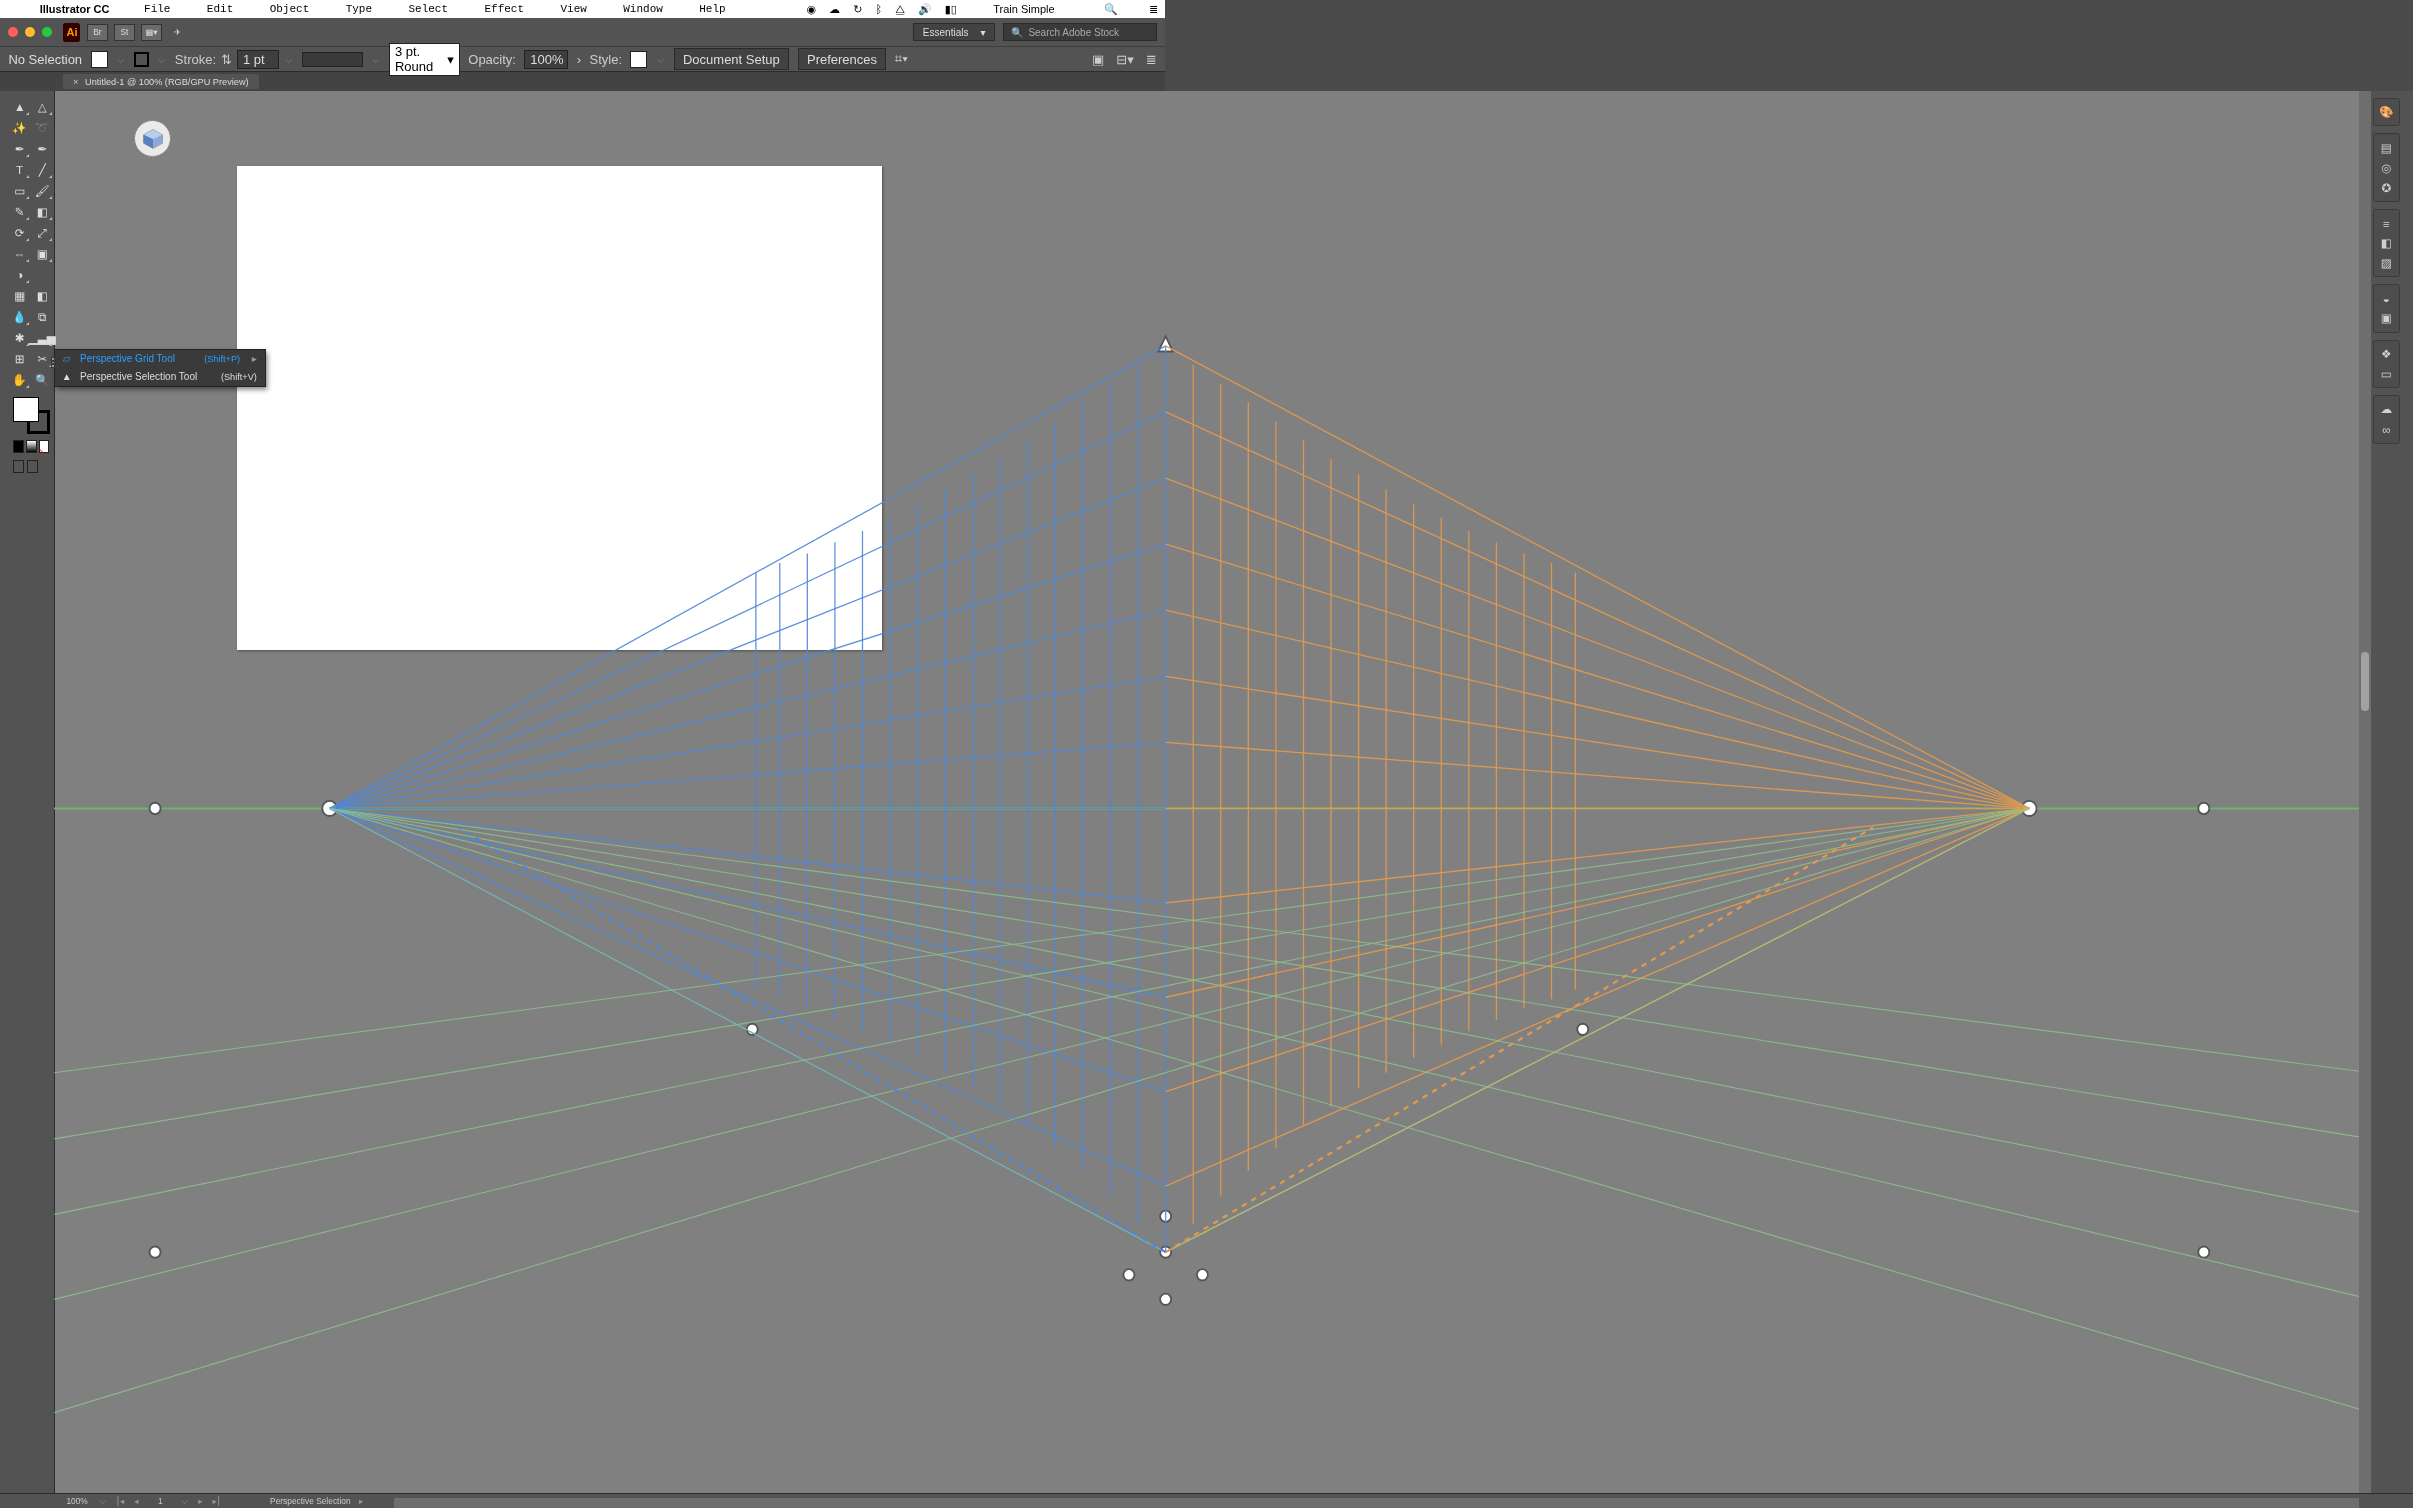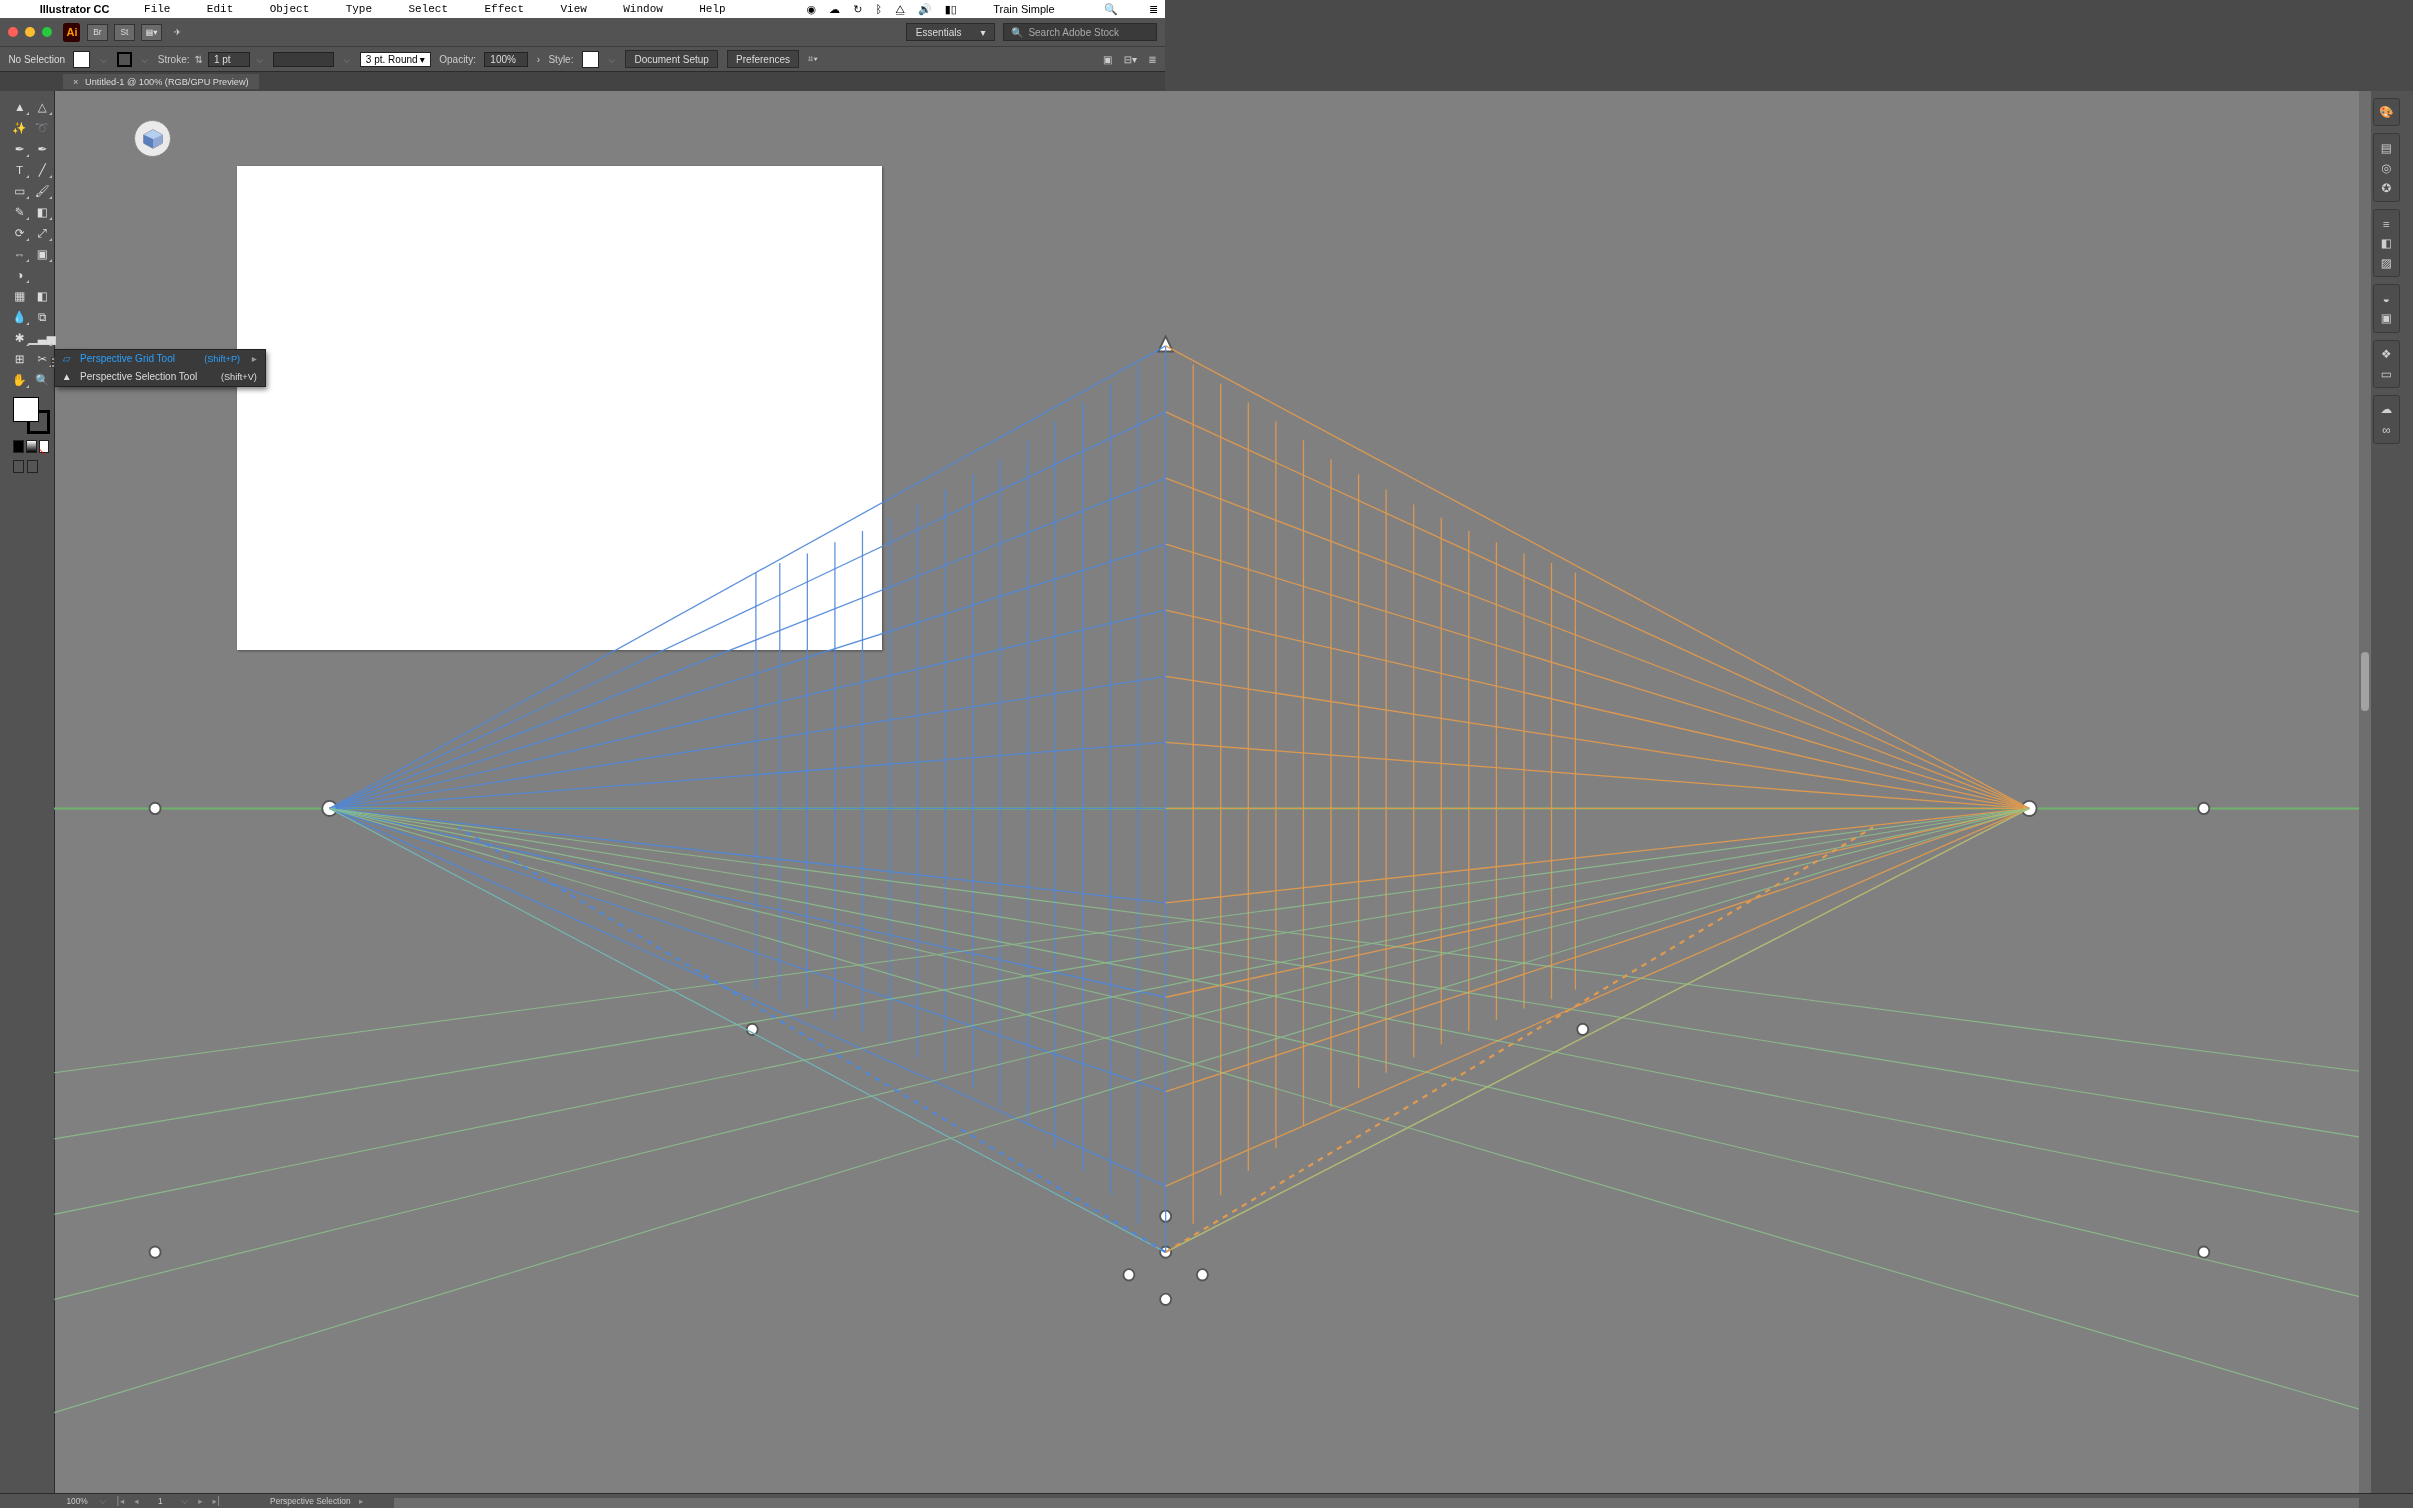--- a/index.html
+++ b/index.html
@@ -11,24 +11,24 @@
   .mac-menubar .status-icons span{margin-left:10px;}
   .mac-menubar .user{margin-left:13.4px;margin-right:18px;}
 
   .titlebar{height:28px;background:#535353;display:flex;align-items:center;padding:0 8.4px;}
   .traffic{display:flex;gap:6.7px;}
   .traffic div{width:10px;height:10px;border-radius:50%;}
   .tl-red{background:#ff5f57;} .tl-yel{background:#febc2e;} .tl-grn{background:#28c840;}
   .aicon{width:17px;height:18.4px;background:#330000;color:#ff9a00;font-weight:700;display:flex;align-items:center;justify-content:center;border-radius:2.5px;margin-left:11.7px;font-size:11px;}
   .hbtn{width:18.4px;height:15px;background:#6a6a6a;border:0.8px solid #333;margin-left:6.7px;display:flex;align-items:center;justify-content:center;font-size:8.4px;color:#ddd;}
   .titlebar .spacer{flex:1;}
-  .ws-switch{background:#424242;border:0.8px solid #2a2a2a;padding:2.5px 8.4px;font-size:10px;color:#ddd;display:flex;align-items:center;gap:19px;}
+  .ws-switch{background:#424242;border:0.8px solid #2a2a2a;padding:2.5px 8.4px;font-size:10px;color:#ddd;display:flex;align-items:center;gap:12px;}
   .stock-search{background:#3a3a3a;border:0.8px solid #2a2a2a;padding:2.5px 6.7px;width:138px;margin-left:8.4px;color:#aaa;display:flex;align-items:center;gap:5px;}
 
-  .control-bar{height:24px;background:#535353;border-top:0.8px solid #3d3d3d;border-bottom:0.8px solid #2b2b2b;display:flex;align-items:center;padding:0 8.4px;gap:8.4px;font-size:10px;color:#ccc;}
+  .control-bar{height:24px;background:#535353;border-top:0.8px solid #3d3d3d;border-bottom:0.8px solid #2b2b2b;display:flex;align-items:center;padding:0 8.4px;gap:8.4px;font-size:13px;color:#ccc;}
   .control-bar .sel-label{color:#ddd;}
   .swatch{width:15px;height:15px;border:0.8px solid #222;background:#fff;}
   .mini-dd{width:8.4px;height:8.4px;border-right:0.8px solid #888;border-bottom:0.8px solid #888;transform:rotate(45deg) scale(.5);}
   .stroke-group{display:flex;align-items:center;gap:5px;}
   .num-field{background:#3e3e3e;border:0.8px solid #222;padding:0.8px 5px;width:30px;color:#ddd;}
   .wide-swatch{width:59px;height:13.4px;border:0.8px solid #222;background:#3a3a3a;}
   .pt-dd{background:#fff;color:#000;border:0.8px solid #222;padding:0.8px 5px;width:59px;display:flex;align-items:center;justify-content:space-between;}
   .opacity-field{background:#3e3e3e;border:0.8px solid #222;padding:0.8px 5px;width:32px;color:#ddd;}
   .btn{background:#424242;border:0.8px solid #2a2a2a;padding:2.5px 8.4px;color:#ddd;}
   .control-bar .spacer{flex:1;}

